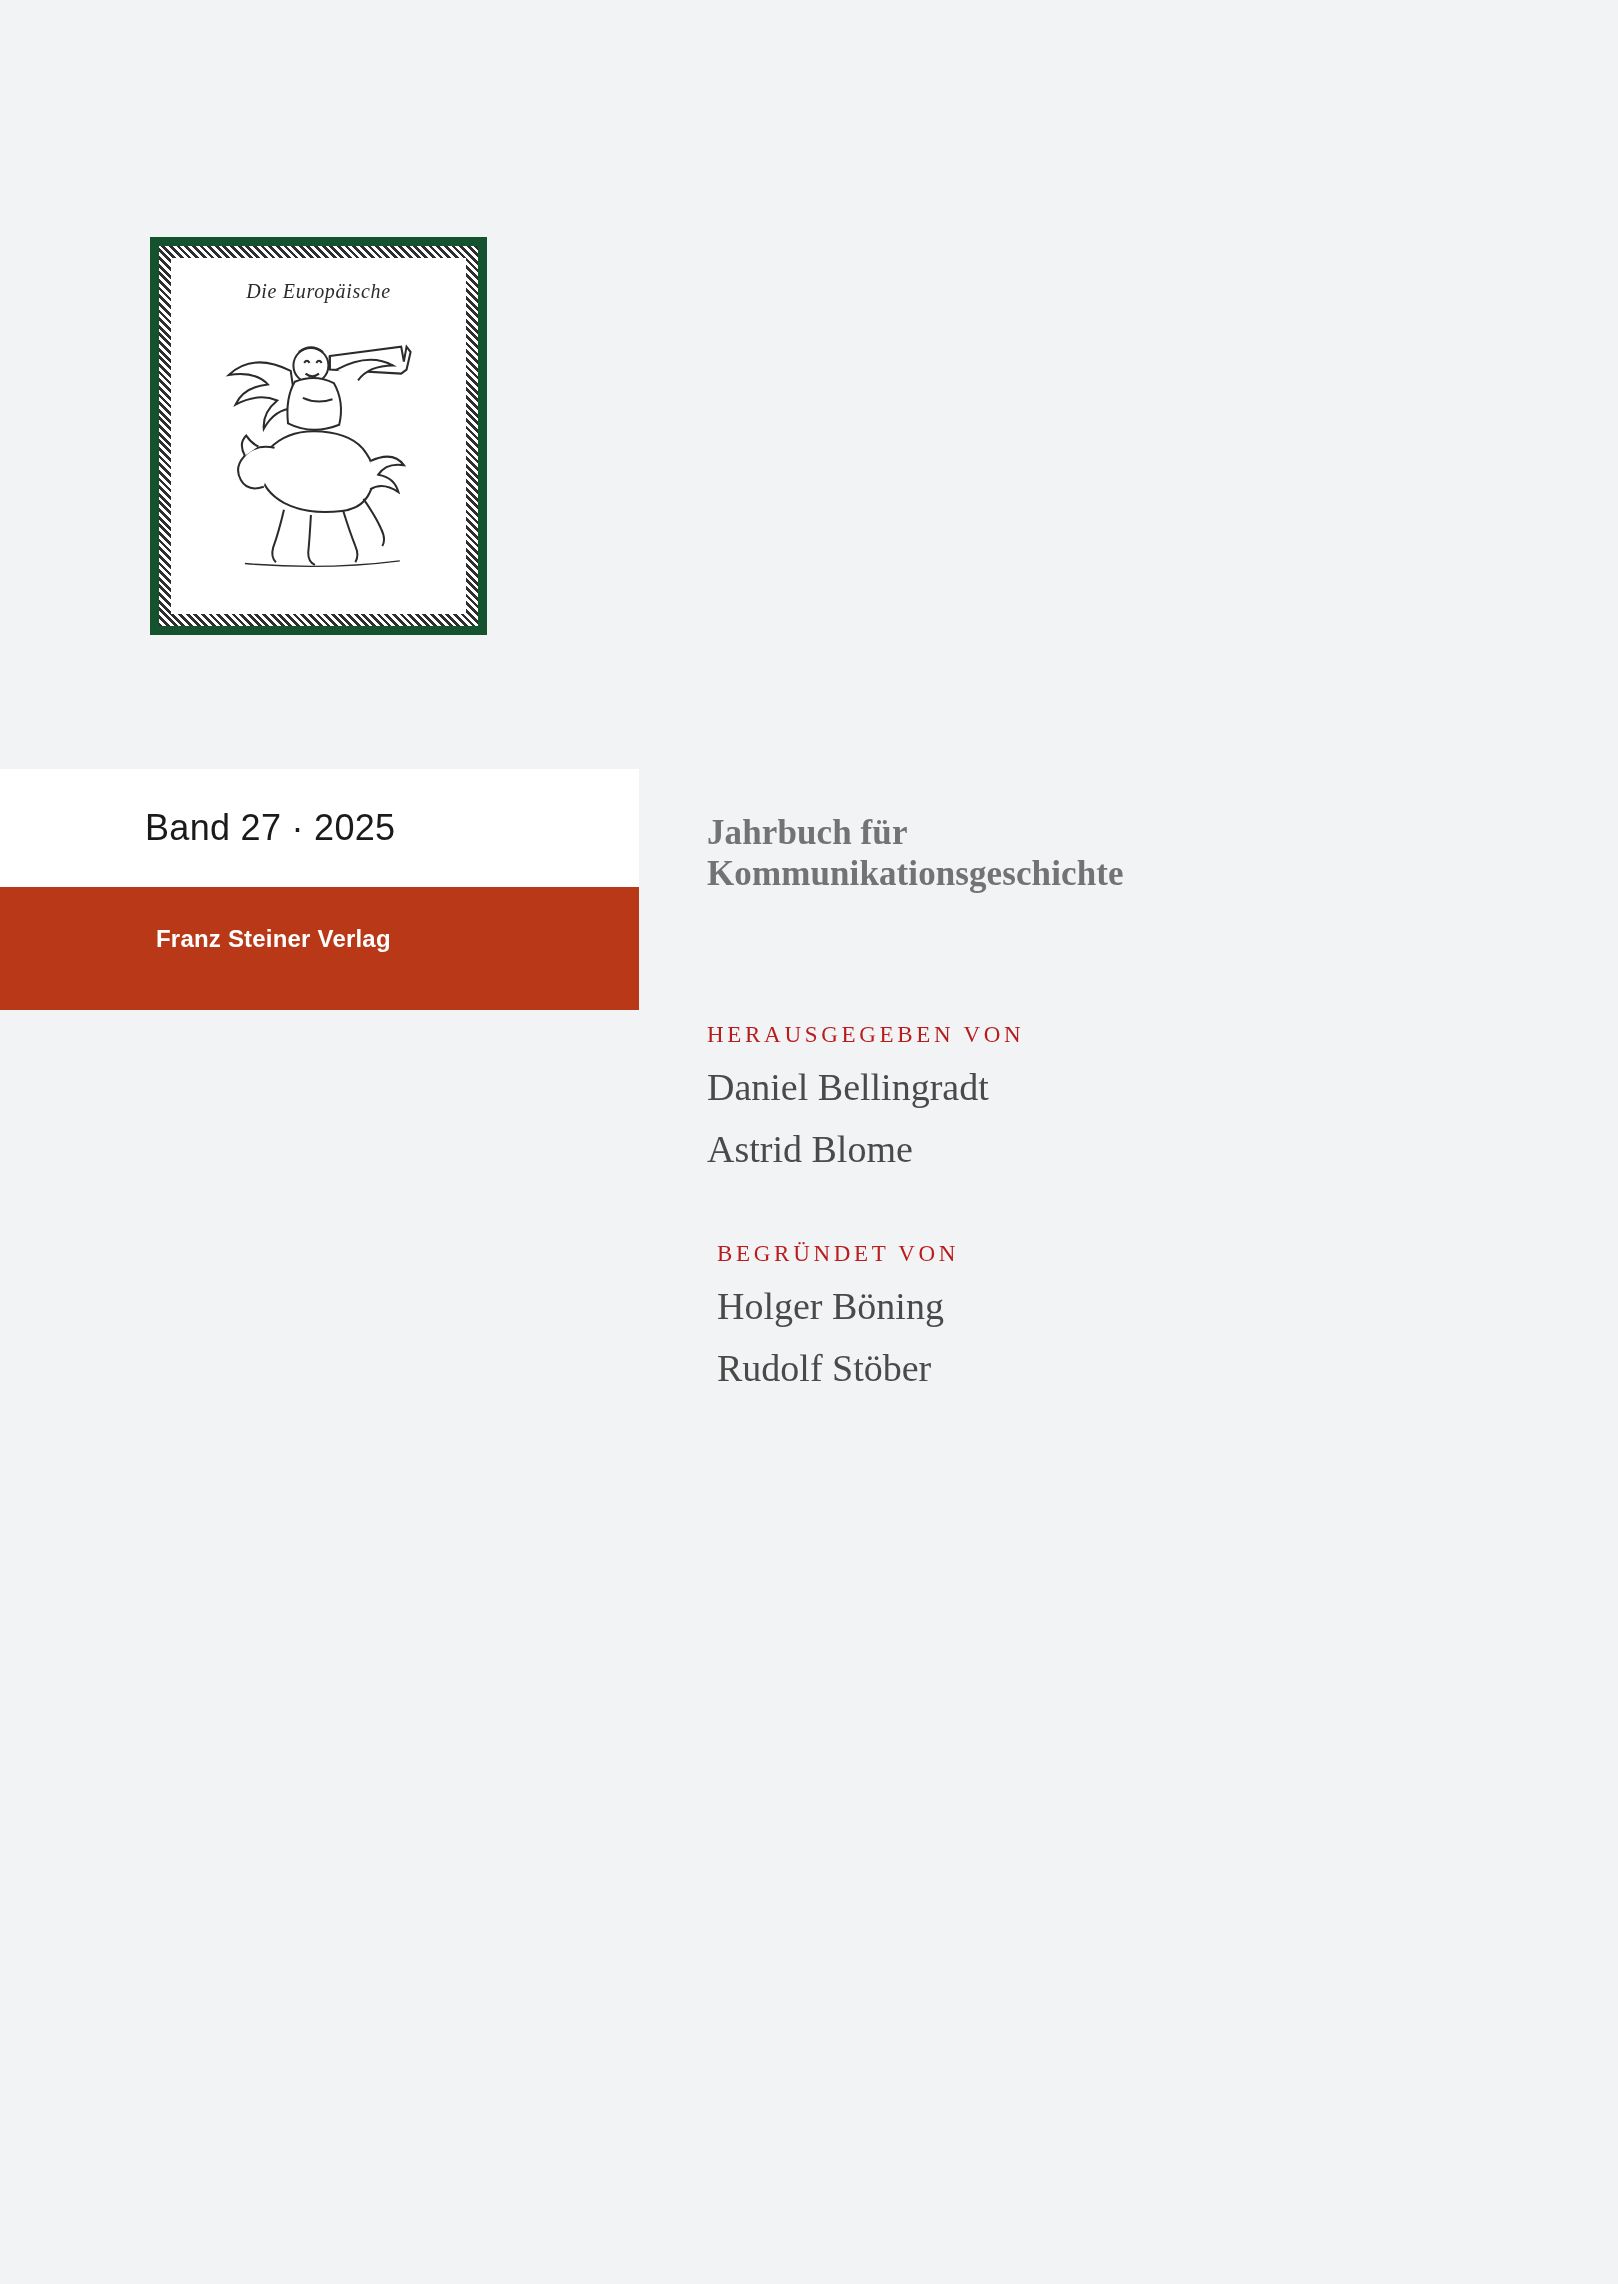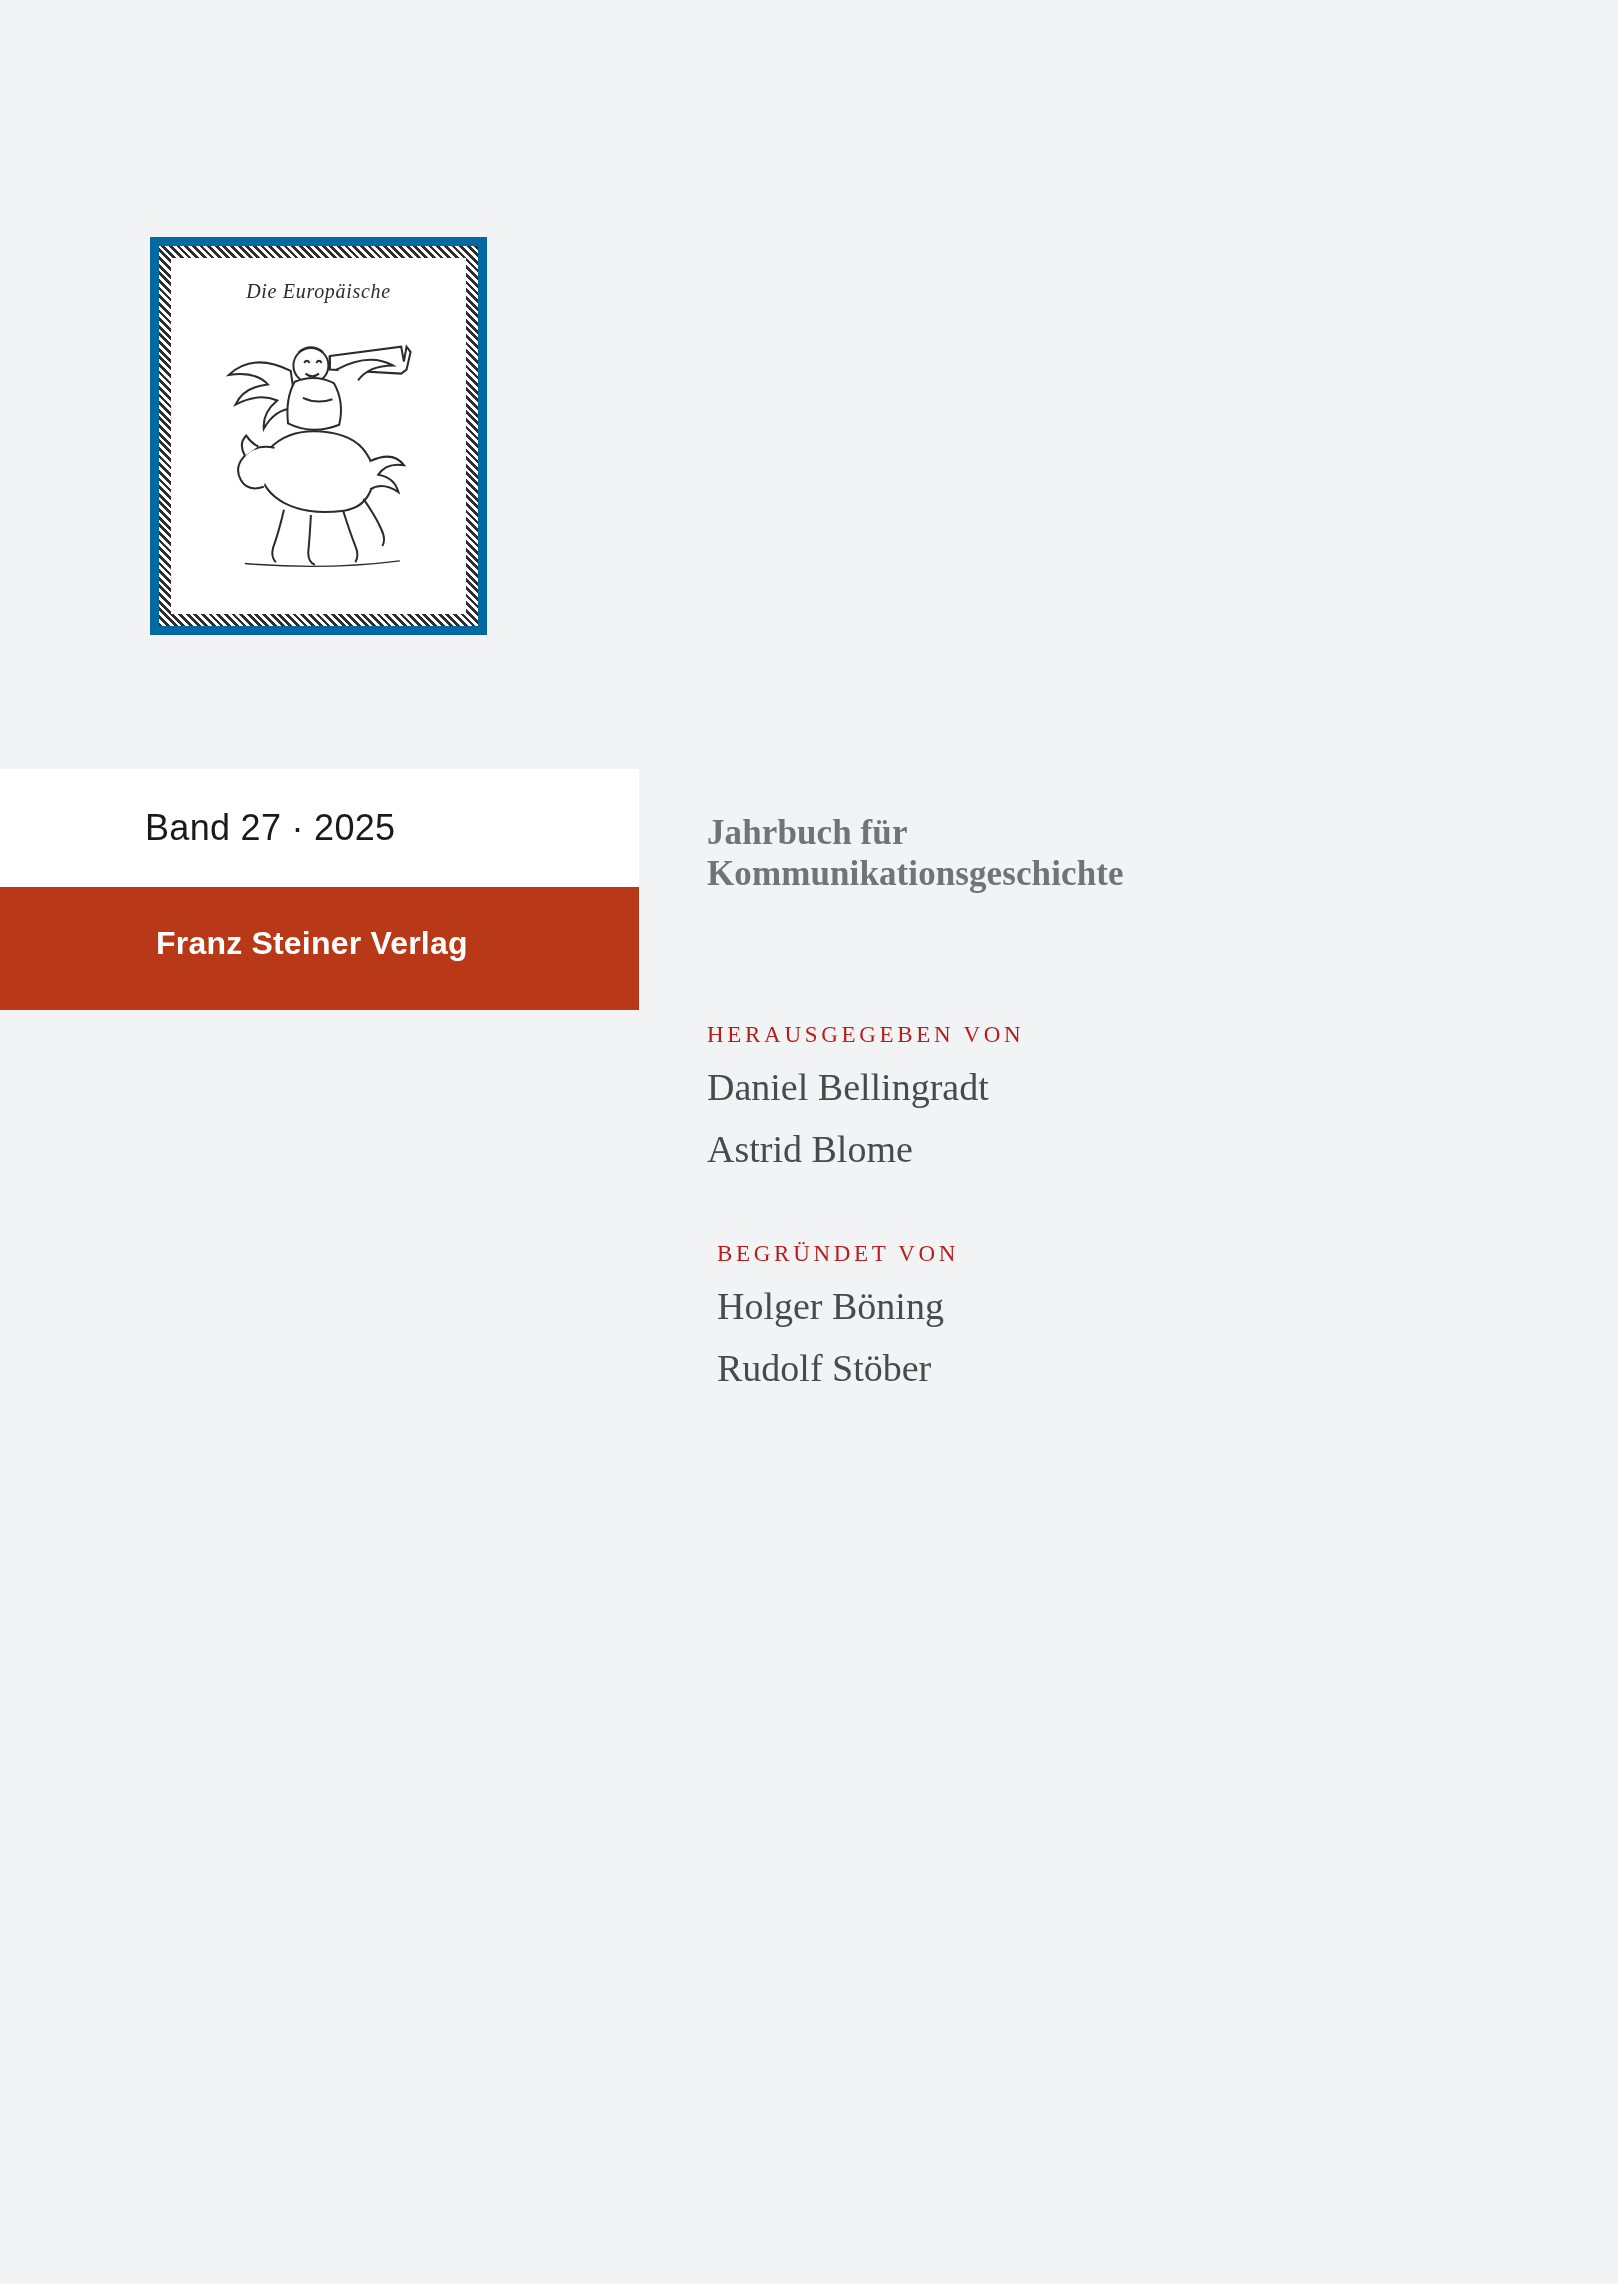--- a/index.html
+++ b/index.html
@@ -18,21 +18,21 @@
     overflow: hidden;
   }
 
   
   .logo-frame {
     position: absolute;
     left: 150px;
     top: 237px;
     width: 337px;
     height: 398px;
-    background: #0369a1;
+    background: #14532d;
     box-sizing: border-box;
     padding: 9.4px;
   }
   .logo-inner-border {
     width: 100%;
     height: 100%;
     box-sizing: border-box;
     border: 12px solid transparent;
     background-image:
       repeating-linear-gradient(45deg, #2e2e2e 0 2.7px, #ffffff 2.7px 5.4px);
@@ -106,21 +106,21 @@
     width: 639px;
     height: 123px;
     background: #b93817;
   }
   .band-red-text {
     position: absolute;
     left: 156px;
     top: 925px;
     font-family: "Liberation Sans", sans-serif;
     font-weight: bold;
-    font-size: 32px;
+    font-size: 24px;
     color: #ffffff;
     letter-spacing: 0.2px;
   }
 
   
   .title-block {
     position: absolute;
     left: 707px;
     top: 813px;
     width: 776px;

